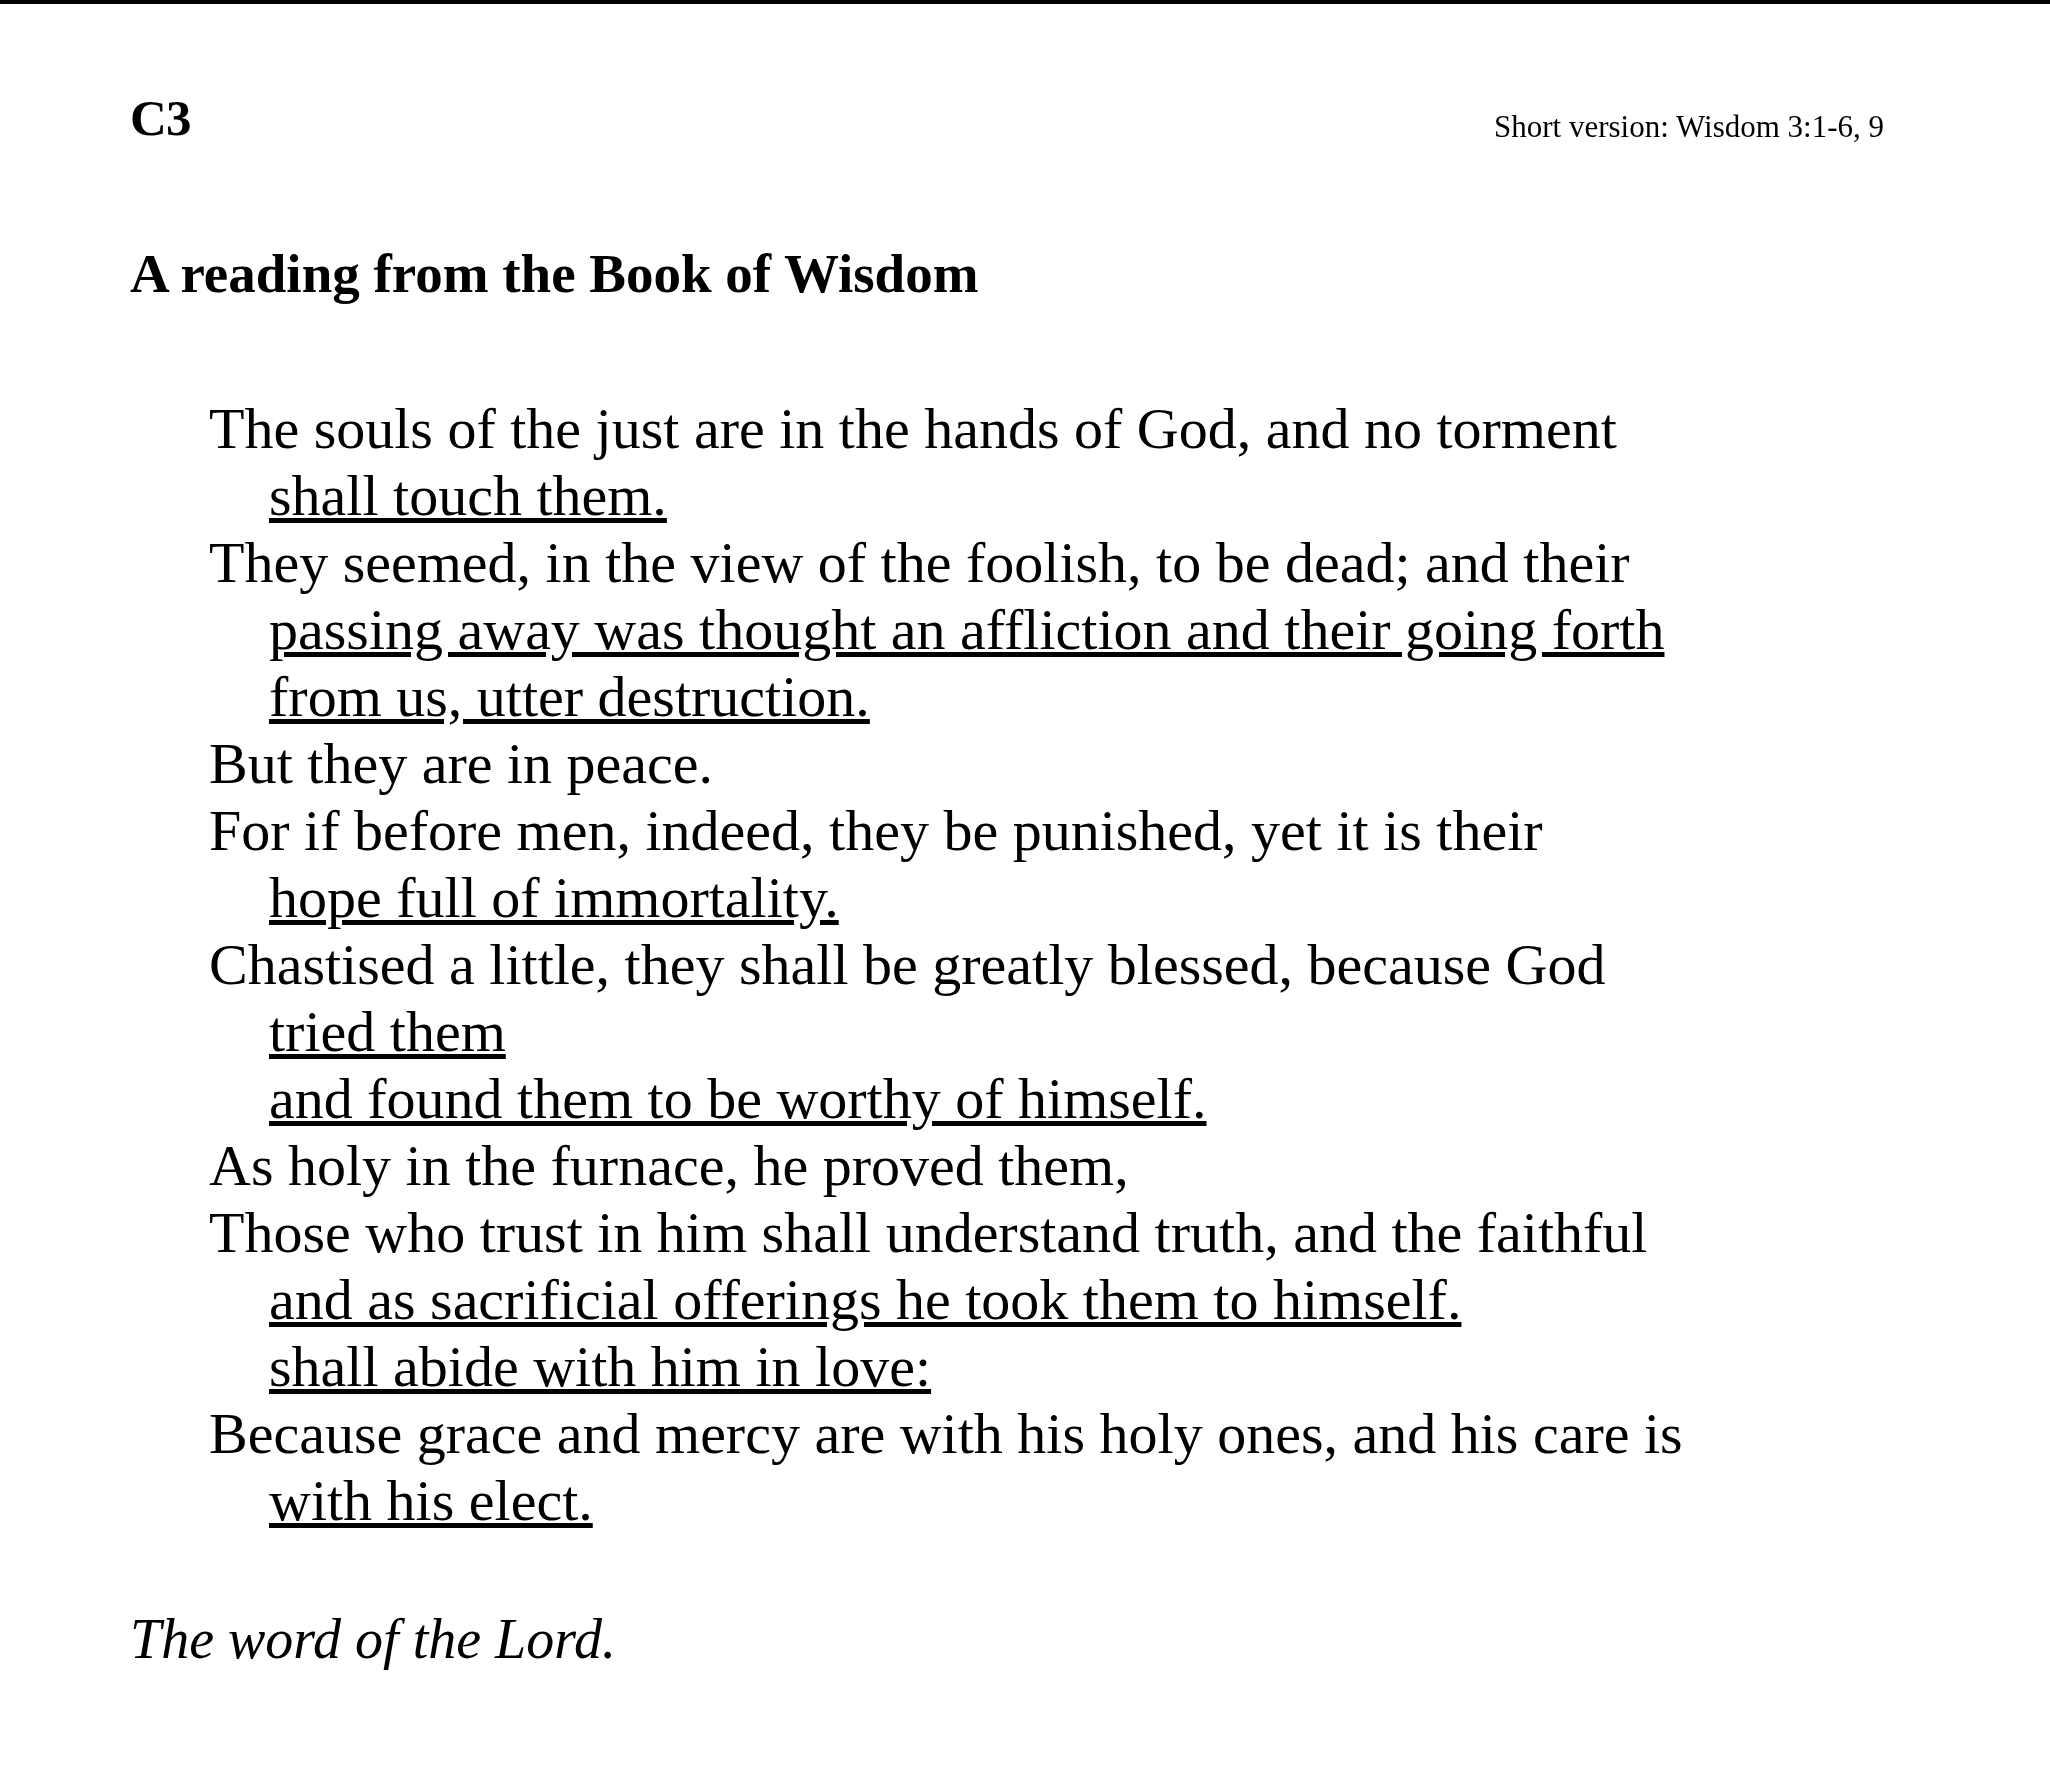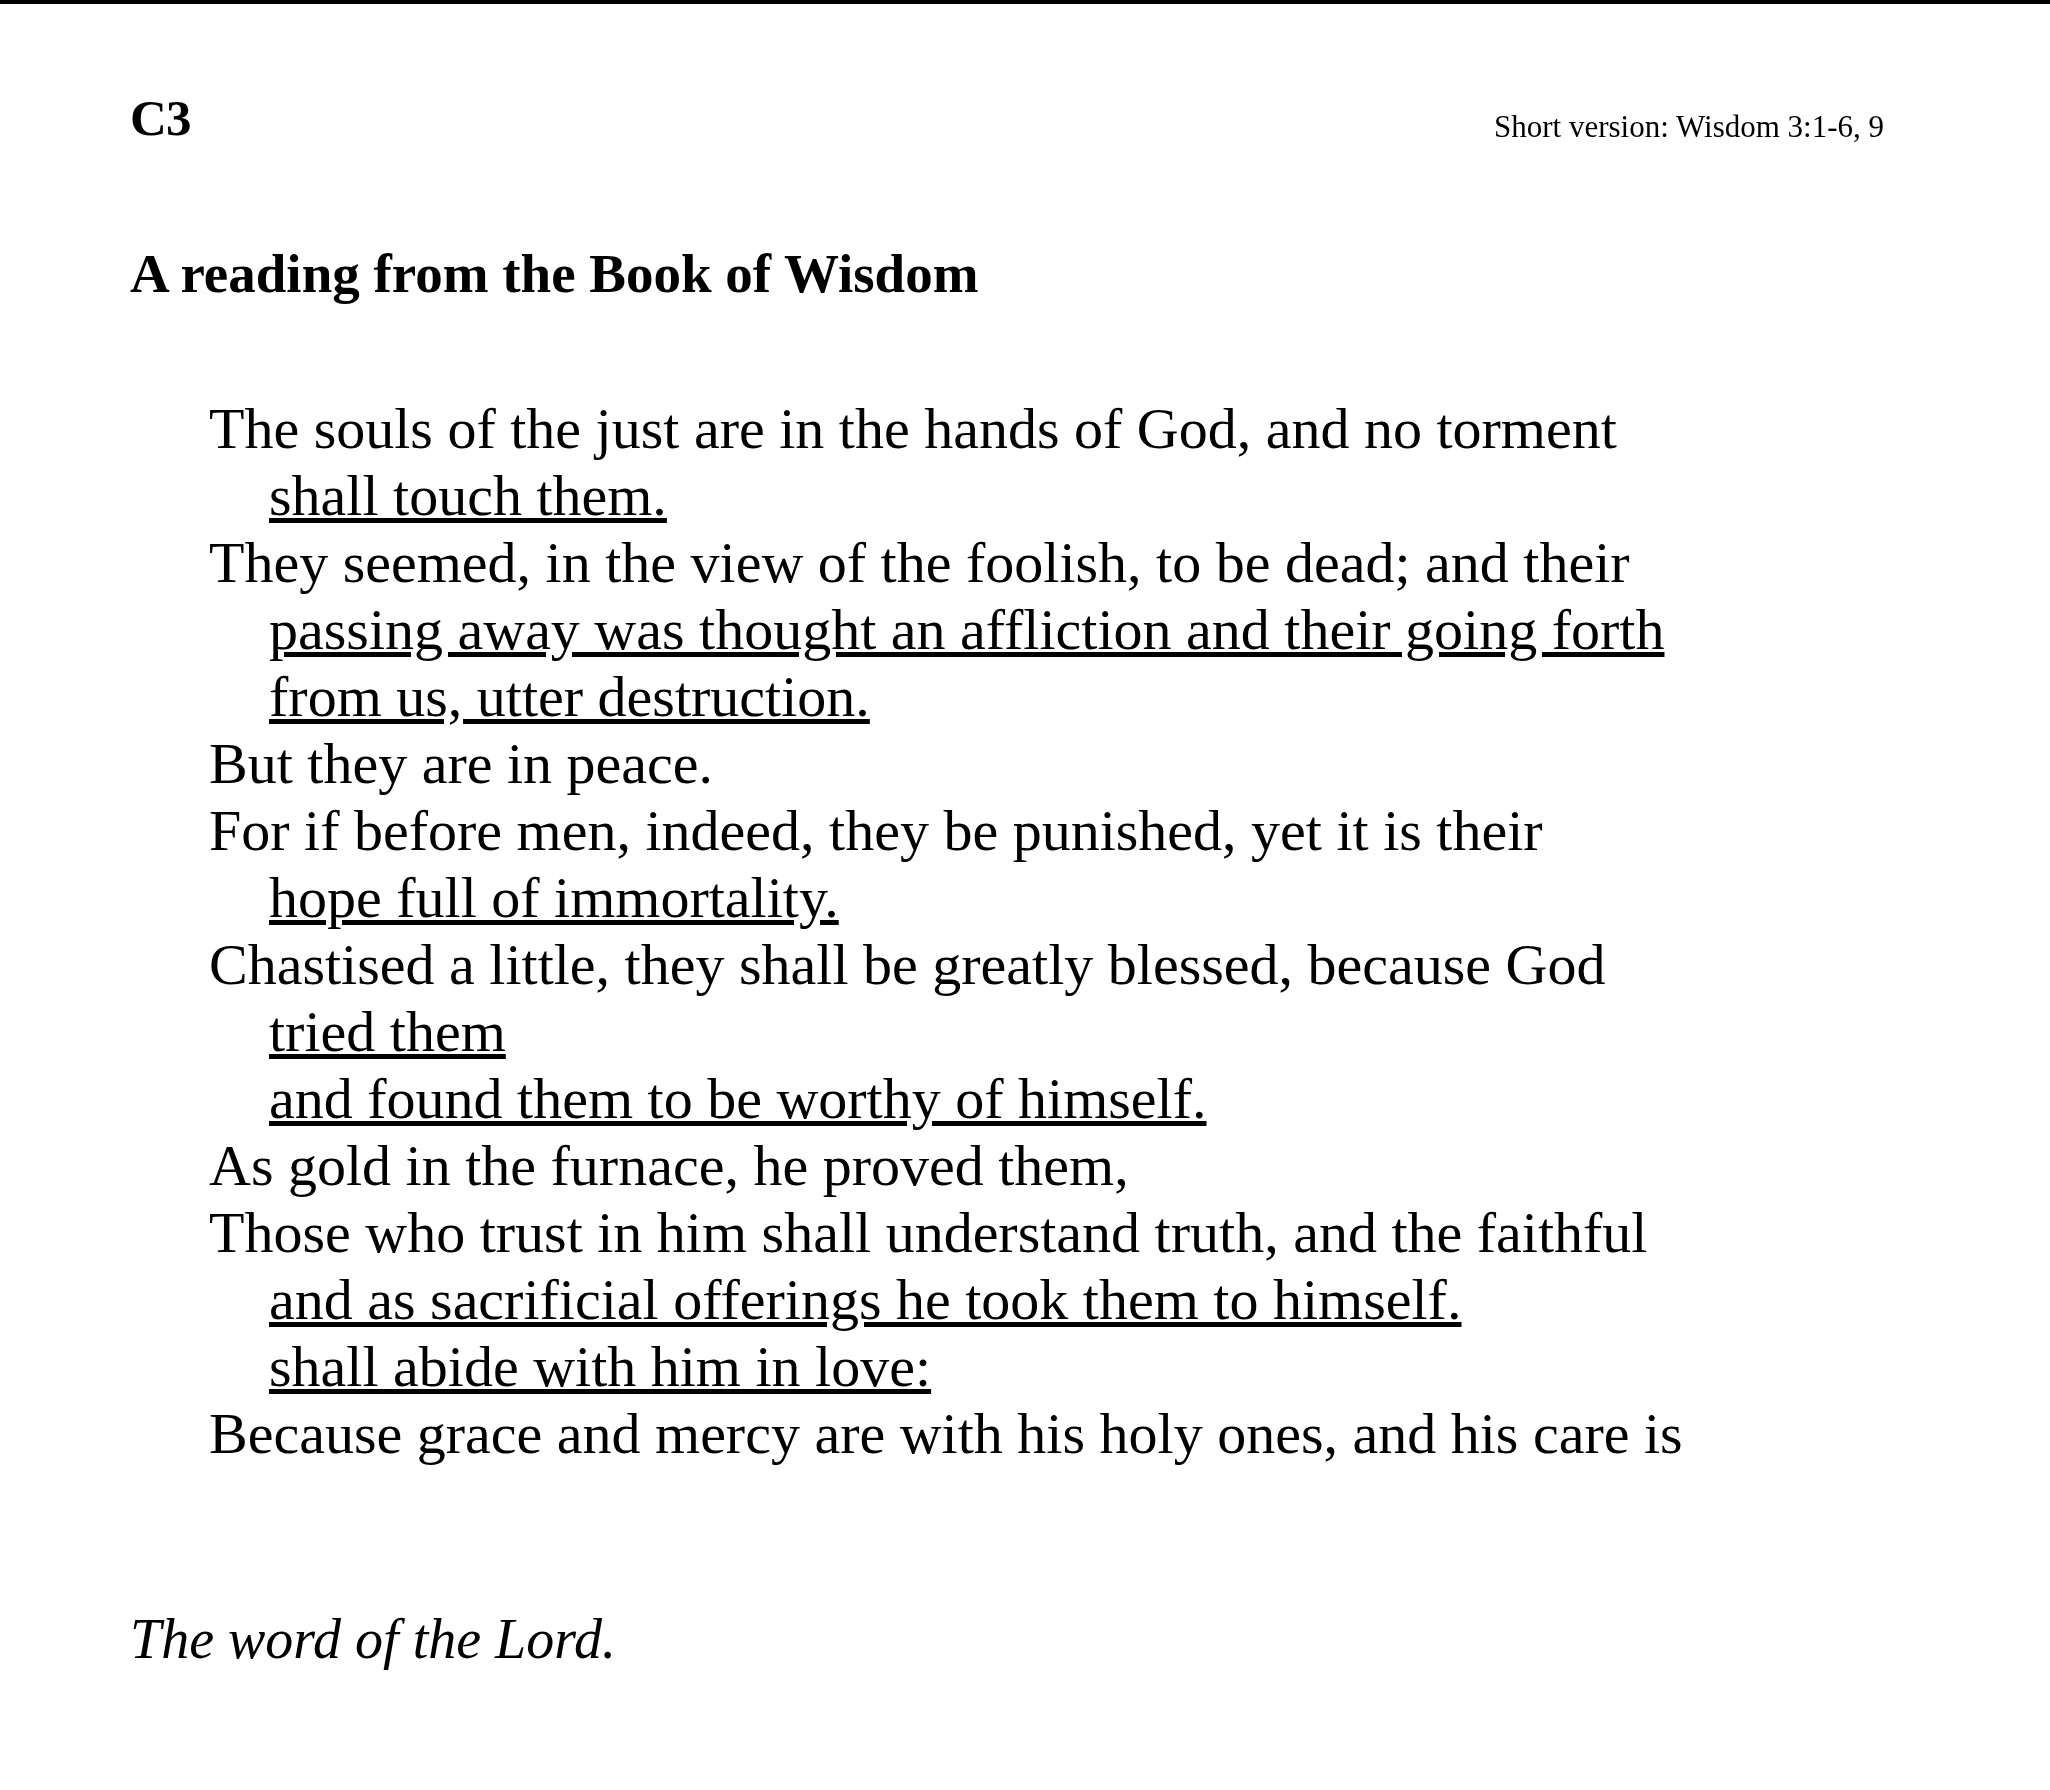--- a/index.html
+++ b/index.html
@@ -96,21 +96,22 @@
   <div class="line cont">shall touch them.</div>
   <div class="line">They seemed, in the view of the foolish, to be dead; and their</div>
   <div class="line cont">passing away was thought an affliction and their going forth</div>
   <div class="line cont">from us, utter destruction.</div>
   <div class="line">But they are in peace.</div>
   <div class="line">For if before men, indeed, they be punished, yet it is their</div>
   <div class="line cont">hope full of immortality.</div>
   <div class="line">Chastised a little, they shall be greatly blessed, because God</div>
   <div class="line cont">tried them</div>
   <div class="line cont">and found them to be worthy of himself.</div>
-  <div class="line">As gold in the furnace, he proved them,</div>
+  <div class="line">As holy in the furnace, he proved them,</div>
   <div class="line">Those who trust in him shall understand truth, and the faithful</div>
   <div class="line cont">and as sacrificial offerings he took them to himself.</div>
   <div class="line cont">shall abide with him in love:</div>
   <div class="line">Because grace and mercy are with his holy ones, and his care is</div>
+  <div class="line cont">with his elect.</div>
 </div>
 
 <div class="closing">The word of the Lord.</div>
 
 
 </body></html>

